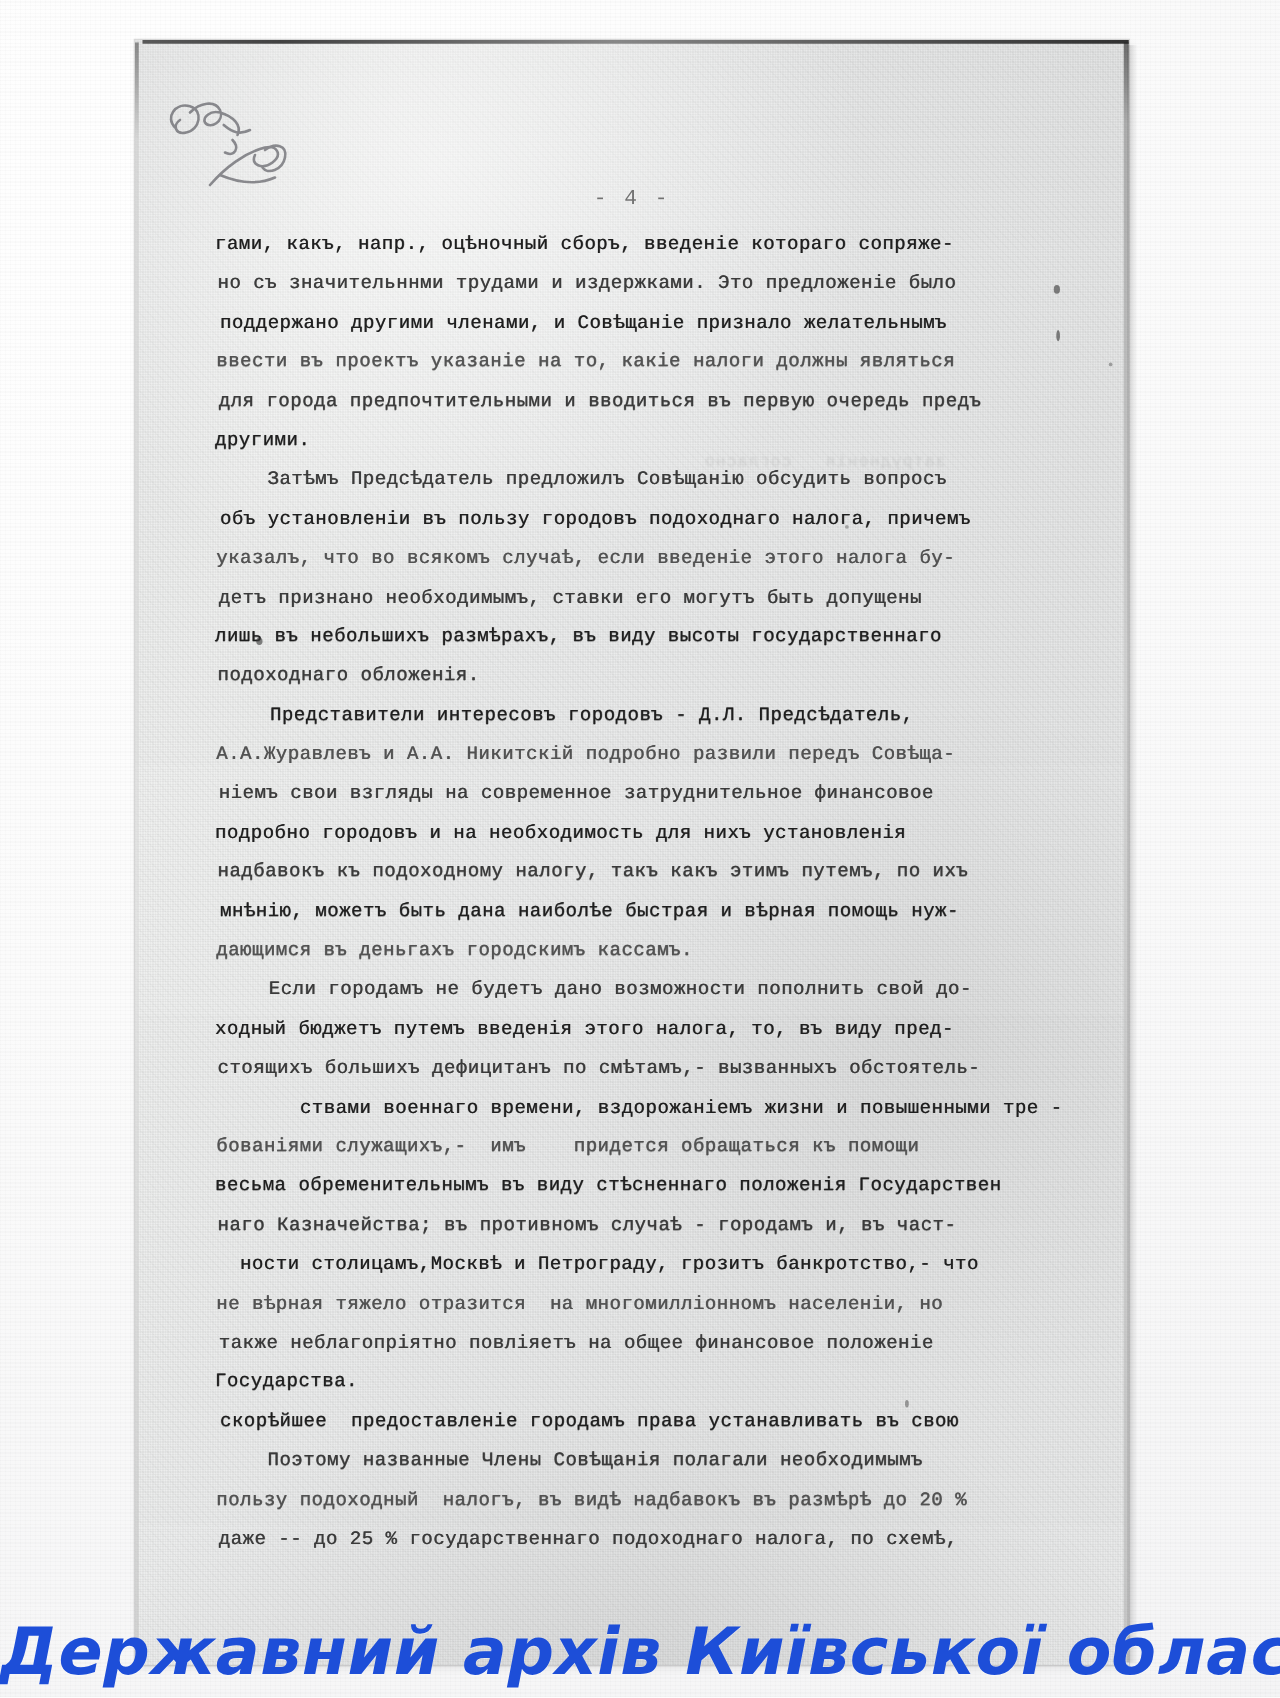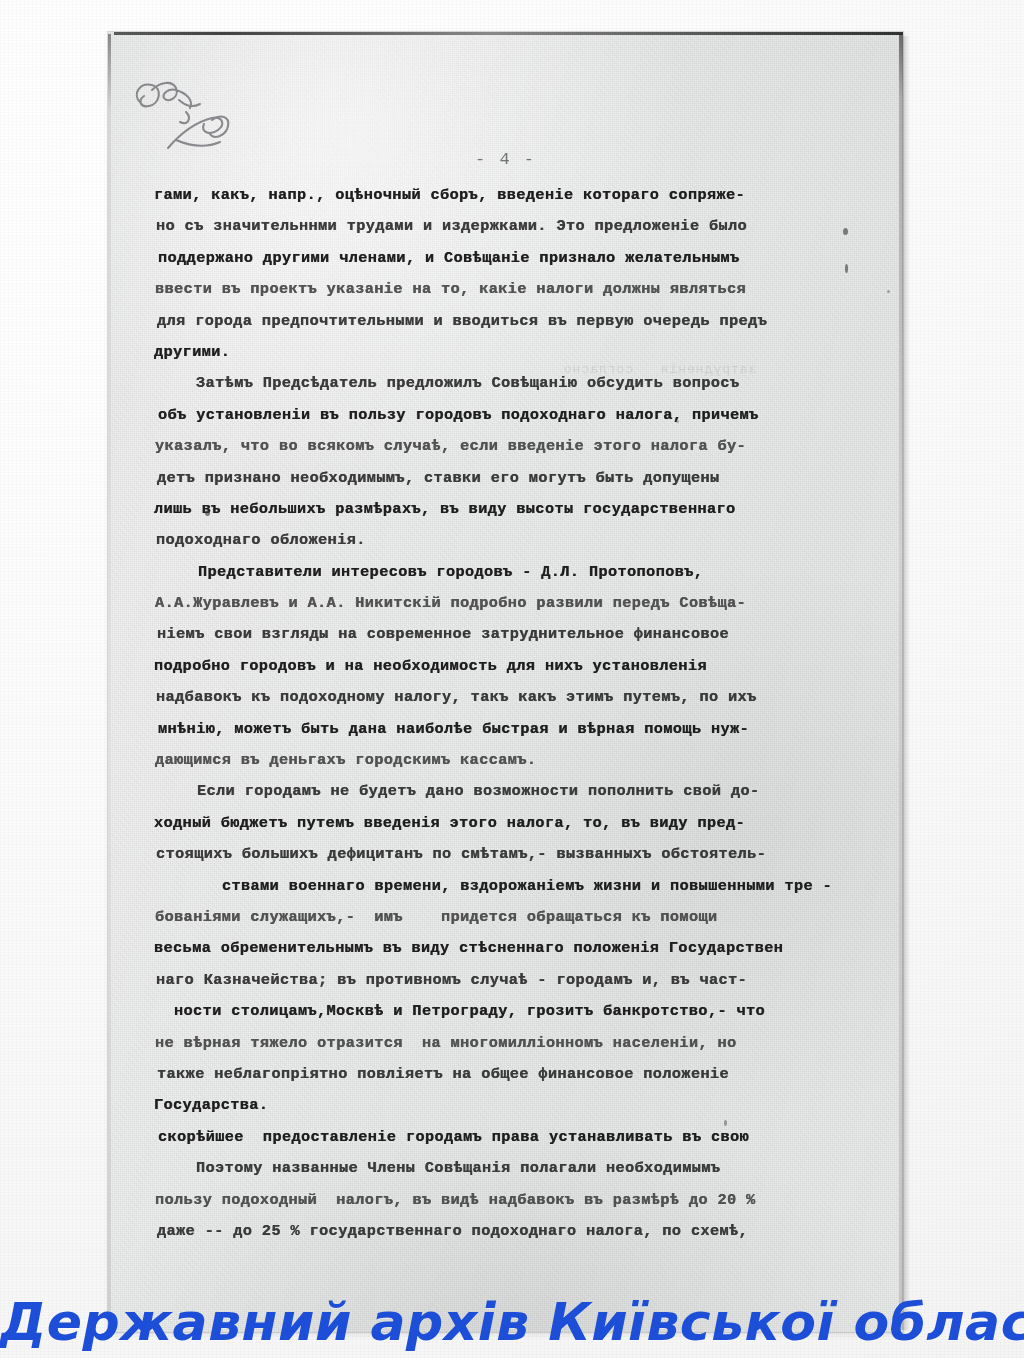--- a/index.html
+++ b/index.html
@@ -106,24 +106,23 @@
     left: 0; right: 0;
     top: 118px;
     text-align: center;
     font-size: 17px;
     letter-spacing: 2px;
     color: #5d5d5d;
     opacity: .85;
   }
   #typed-body {
     position: absolute;
-    left: 48px;
+    left: 66px;
     top: 148px;
     width: 740px;
-    font-weight: bold;
   }
   .typed-line {
     font-size: 15.2px;
     line-height: 31.4px;
     height: 31.4px;
     letter-spacing: .42px;
     white-space: pre;
     color: #2b2b2b;
     text-shadow:
        0.35px 0 0 rgba(40,40,40,.55),
@@ -210,21 +209,21 @@
       <div class="typed-line ink-strong" style="margin-left: 2px;">поддержано другими членами, и Совѣщаніе признало желательнымъ</div>
       <div class="typed-line ink-light" style="margin-left: -1px;">ввести въ проектъ указаніе на то, какіе налоги должны являться</div>
       <div class="typed-line ink-mid" style="margin-left: 1px;">для города предпочтительными и вводиться въ первую очередь предъ</div>
       <div class="typed-line ink-strong" style="margin-left: -2px;">другими.</div>
       <div class="typed-line ink-mid indent" style="margin-left: 0px;">Затѣмъ Предсѣдатель предложилъ Совѣщанію обсудить вопросъ</div>
       <div class="typed-line ink-strong" style="margin-left: 2px;">объ установленіи въ пользу городовъ подоходнаго налога, причемъ</div>
       <div class="typed-line ink-light" style="margin-left: -1px;">указалъ, что во всякомъ случаѣ, если введеніе этого налога бу-</div>
       <div class="typed-line ink-mid" style="margin-left: 1px;">детъ признано необходимымъ, ставки его могутъ быть допущены</div>
       <div class="typed-line ink-strong" style="margin-left: -2px;">лишь въ небольшихъ размѣрахъ, въ виду высоты государственнаго</div>
       <div class="typed-line ink-mid" style="margin-left: 0px;">подоходнаго обложенія.</div>
-      <div class="typed-line ink-strong indent" style="margin-left: 2px;">Представители интересовъ городовъ - Д.Л. Протопоповъ,</div>
+      <div class="typed-line ink-strong indent" style="margin-left: 2px;">Представители интересовъ городовъ - Д.Л. Предсѣдатель,</div>
       <div class="typed-line ink-light" style="margin-left: -1px;">А.А.Журавлевъ и А.А. Никитскій подробно развили передъ Совѣща-</div>
       <div class="typed-line ink-mid" style="margin-left: 1px;">ніемъ свои взгляды на современное затруднительное финансовое</div>
       <div class="typed-line ink-strong" style="margin-left: -2px;">подробно городовъ и на необходимость для нихъ установленія</div>
       <div class="typed-line ink-mid" style="margin-left: 0px;">надбавокъ къ подоходному налогу, такъ какъ этимъ путемъ, по ихъ</div>
       <div class="typed-line ink-strong" style="margin-left: 2px;">мнѣнію, можетъ быть дана наиболѣе быстрая и вѣрная помощь нуж-</div>
       <div class="typed-line ink-light" style="margin-left: -1px;">дающимся въ деньгахъ городскимъ кассамъ.</div>
       <div class="typed-line ink-mid indent" style="margin-left: 1px;">Если городамъ не будетъ дано возможности пополнить свой до-</div>
       <div class="typed-line ink-strong" style="margin-left: -2px;">ходный бюджетъ путемъ введенія этого налога, то, въ виду пред-</div>
       <div class="typed-line ink-mid" style="margin-left: 0px;">стоящихъ большихъ дефицитанъ по смѣтамъ,- вызванныхъ обстоятель-</div>
       <div class="typed-line ink-strong" style="margin-left: 2px; text-align: center;">ствами военнаго времени, вздорожаніемъ жизни и повышенными тре -</div>

